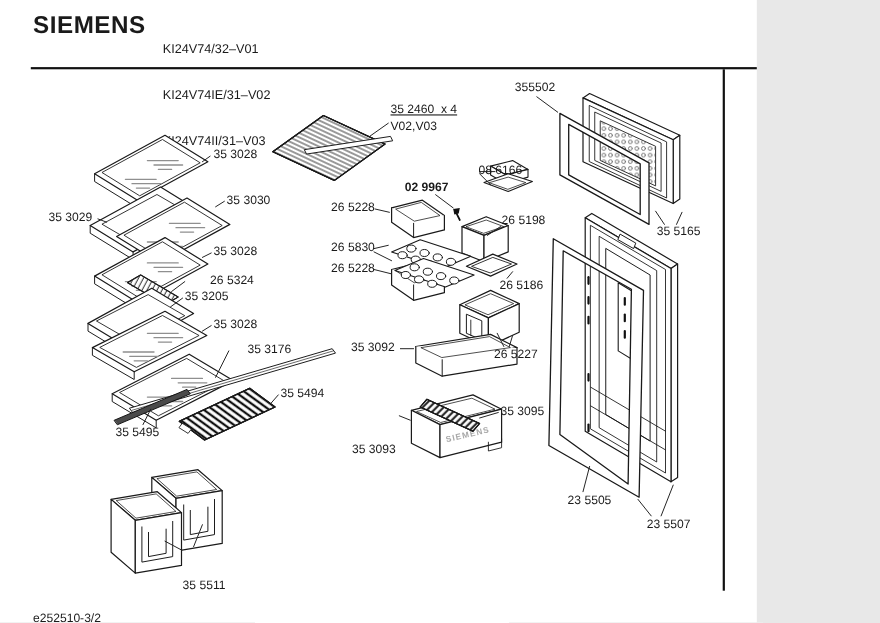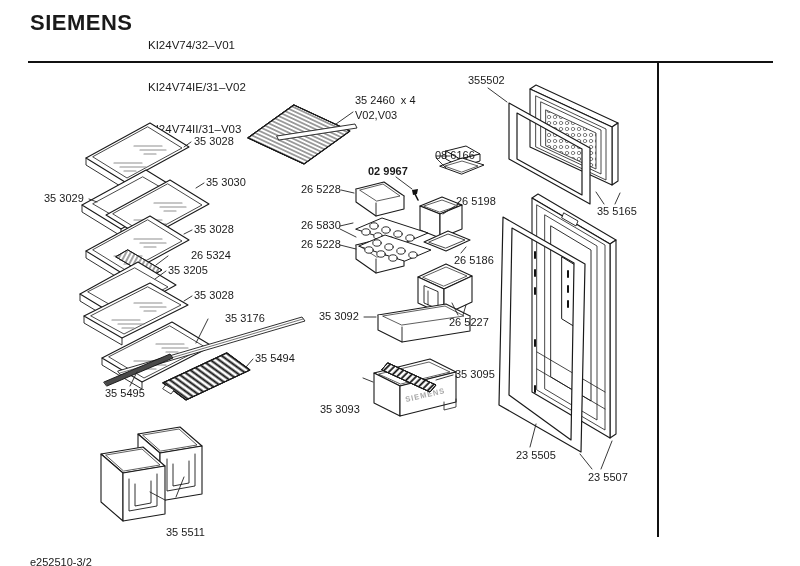--- a/index.html
+++ b/index.html
@@ -1,16 +1,16 @@
 <!DOCTYPE html>
 <html><head>
 <meta charset="utf-8">
 <style>
   html,body{margin:0;padding:0;background:#e8e8e8;}
-  .page{position:relative;width:800px;height:566px;background:#fff;overflow:hidden;
+  .page{position:relative;width:688px;height:566px;background:#fff;overflow:hidden;
         font-family:"Liberation Sans","DejaVu Sans",sans-serif;color:#1a1a1a;}
   .abs{position:absolute;}
   .brand{left:30px;top:10px;font-size:22px;font-weight:bold;letter-spacing:0.5px;}
   .models{left:148px;top:10px;font-size:11.5px;line-height:14px;white-space:pre;}
   .cat{left:637px;top:12px;font-size:11px;line-height:13px;}
   .hline{left:28px;top:61px;width:745px;height:2px;background:#111;}
   .vline{left:657px;top:63px;width:2px;height:474px;background:#111;}
   .footer-num{left:30px;top:537px;font-size:11px;margin-top:19px;}
   .diagram-svg{left:0;top:0;}
   .part-label{position:absolute;font-size:11px;line-height:12px;color:#1a1a1a;white-space:pre;}
@@ -307,21 +307,21 @@
       <div class="part-label" style="left: 206px; top: 176px;">35 3030</div>
       <div class="part-label" style="left: 44px; top: 192px;">35 3029</div>
       <div class="part-label" style="left: 194px; top: 223px;">35 3028</div>
       <div class="part-label" style="left: 170px; top: 249px; margin-left: 21px;">26 5324</div>
       <div class="part-label" style="left: 168px; top: 264px;">35 3205</div>
       <div class="part-label" style="left: 194px; top: 289px;">35 3028</div>
       <div class="part-label" style="left: 225px; top: 312px;">35 3176</div>
       <div class="part-label" style="left: 255px; top: 352px;">35 5494</div>
       <div class="part-label" style="left: 105px; top: 387px;">35 5495</div>
       <div class="part-label" style="left: 166px; top: 526px;">35 5511</div>
-      <div class="part-label" style="left: 355px; top: 94px;">35 2460  x 4</div>
+      <div class="part-label" style="left: 355px; top: 94px; text-decoration: underline;">35 2460  x 4</div>
       <div class="part-label" style="left: 355px; top: 109px;">V02,V03</div>
       <div class="part-label" style="left: 468px; top: 74px;">355502</div>
       <div class="part-label" style="left: 394px; top: 149px; padding-left: 41px;">08 6166</div>
       <div class="part-label" style="left: 368px; top: 165px; font-weight: bold;">02 9967</div>
       <div class="part-label" style="left: 301px; top: 183px;">26 5228</div>
       <div class="part-label" style="left: 456px; top: 195px; text-align: center;">26 5198</div>
       <div class="part-label" style="left: 301px; top: 219px;">26 5830</div>
       <div class="part-label" style="left: 301px; top: 238px;">26 5228</div>
       <div class="part-label" style="left: 454px; top: 254px;">26 5186</div>
       <div class="part-label" style="left: 319px; top: 310px;">35 3092</div>

